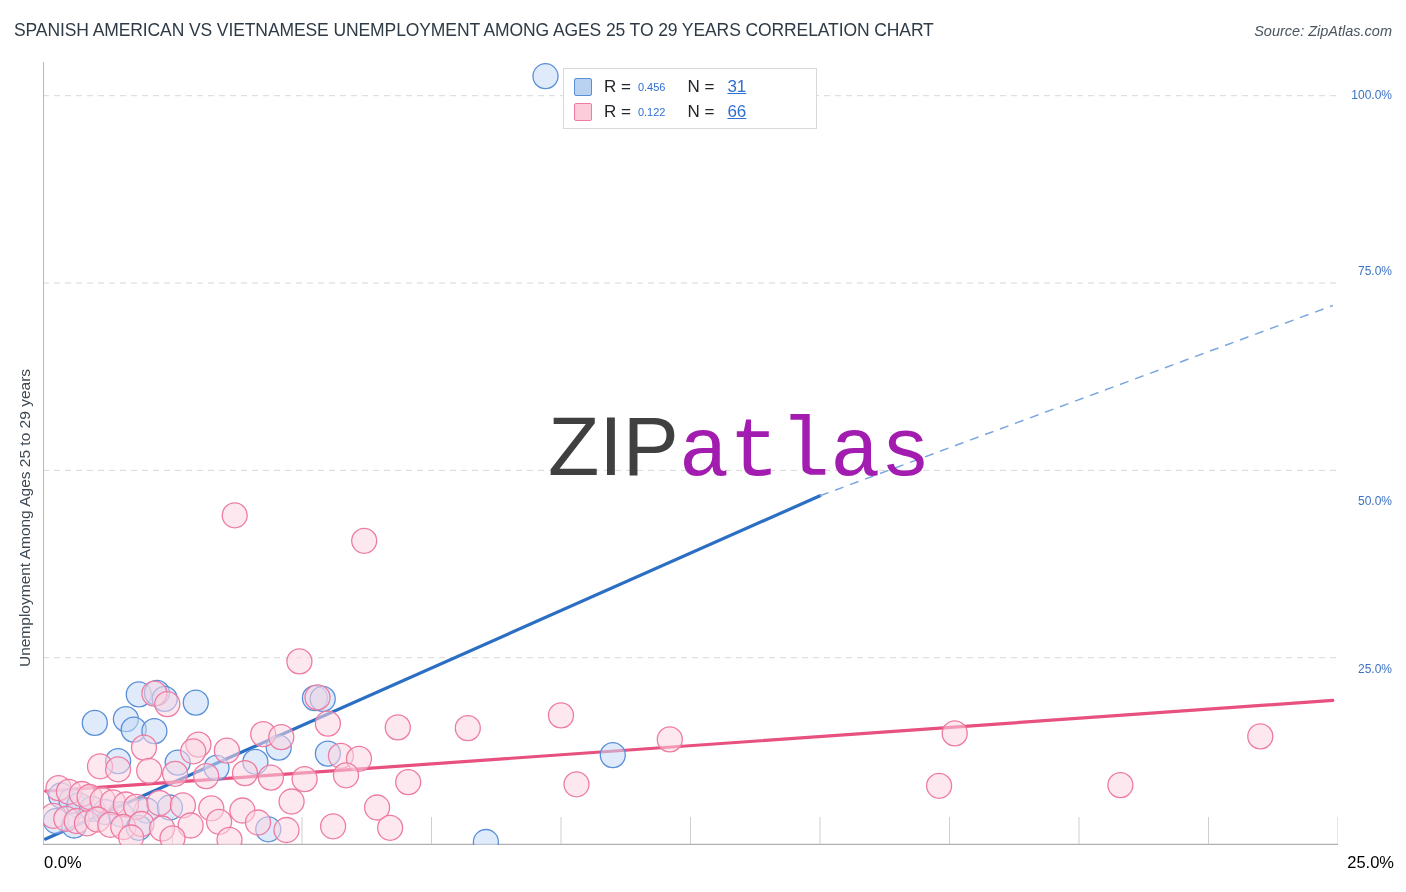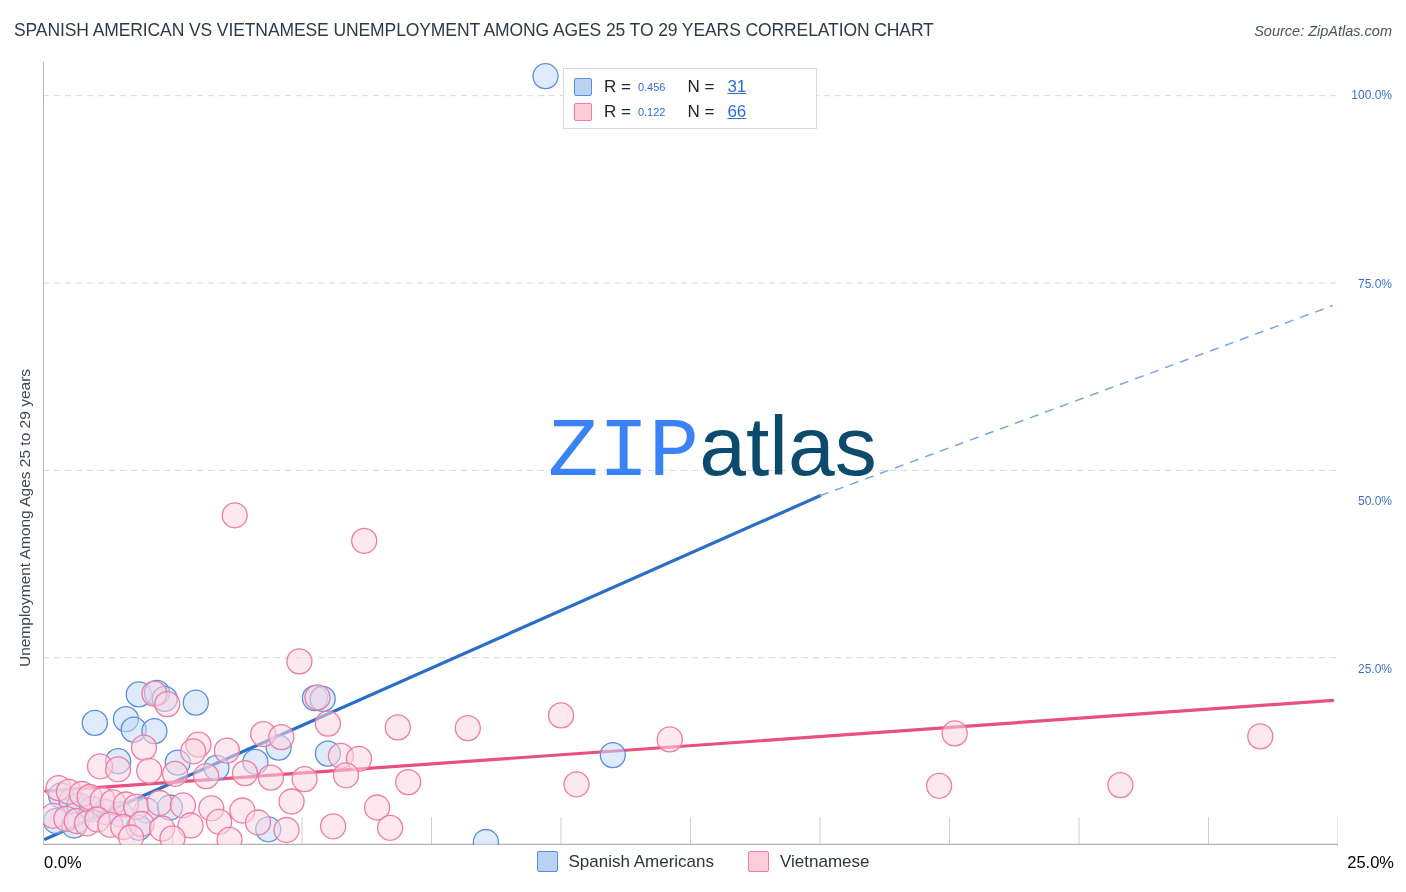--- a/index.html
+++ b/index.html
@@ -68,26 +68,26 @@
     position: absolute;
     left: 548px;
     top: 404px;
     font-size: 84px;
     line-height: 84px;
     white-space: nowrap;
     pointer-events: none;
     user-select: none;
   }
   #watermark .wm-zip {
+    font-family: Liberation Sans, sans-serif;
+    color: #404040;
+  }
+  #watermark .wm-atlas {
     font-family: Liberation Mono, monospace;
-    color: #3b82f6;
-  }
-  #watermark .wm-atlas {
-    font-family: Liberation Sans, sans-serif;
-    color: #0c4a6e;
+    color: #a21caf;
   }
   
   .y-tick-label {
     position: absolute;
     right: 14px;
     font-size: 12px;
     color: #3b72c4;
     white-space: nowrap;
     text-align: right;
   }
@@ -314,21 +314,21 @@
           <circle cx="1077.4" cy="723.1" r="12.5" fill="#fcd6e1" stroke="#ee7ca2" stroke-width="1.3"></circle>
         </g>
       </svg>
   </div>
 
   <div id="watermark">
     <span class="wm-zip">ZIP</span><span class="wm-atlas">atlas</span>
   </div>
 
   <div class="y-tick-label" style="top:88px">100.0%</div>
-  <div class="y-tick-label" style="top:277px">75.0%</div>
+  <div class="y-tick-label" style="top:264px">75.0%</div>
   <div class="y-tick-label" style="top:494px">50.0%</div>
   <div class="y-tick-label" style="top:662px">25.0%</div>
 
   <div class="x-tick-label" id="x-tick-min">0.0%</div>
   <div class="x-tick-label" id="x-tick-max">25.0%</div>
 
   <div id="stats-legend">
     <div class="stat-row">
       <span class="swatch sw-blue"></span>
       <span class="stat-lbl">R =</span>
@@ -338,24 +338,14 @@
     </div>
     <div class="stat-row">
       <span class="swatch sw-pink"></span>
       <span class="stat-lbl">R =</span>
       <span class="stat-val">0.122</span>
       <span class="stat-n-lbl">N =</span>
       <span class="stat-n-val">66</span>
     </div>
   </div>
 
-  <div id="series-legend">
-    <div class="legend-entry">
-      <span class="legend-swatch lg-blue"></span>
-      <span class="legend-text">Spanish Americans</span>
-    </div>
-    <div class="legend-entry">
-      <span class="legend-swatch lg-pink"></span>
-      <span class="legend-text">Vietnamese</span>
-    </div>
-  </div>
 
 </div>
 
 </body></html>

